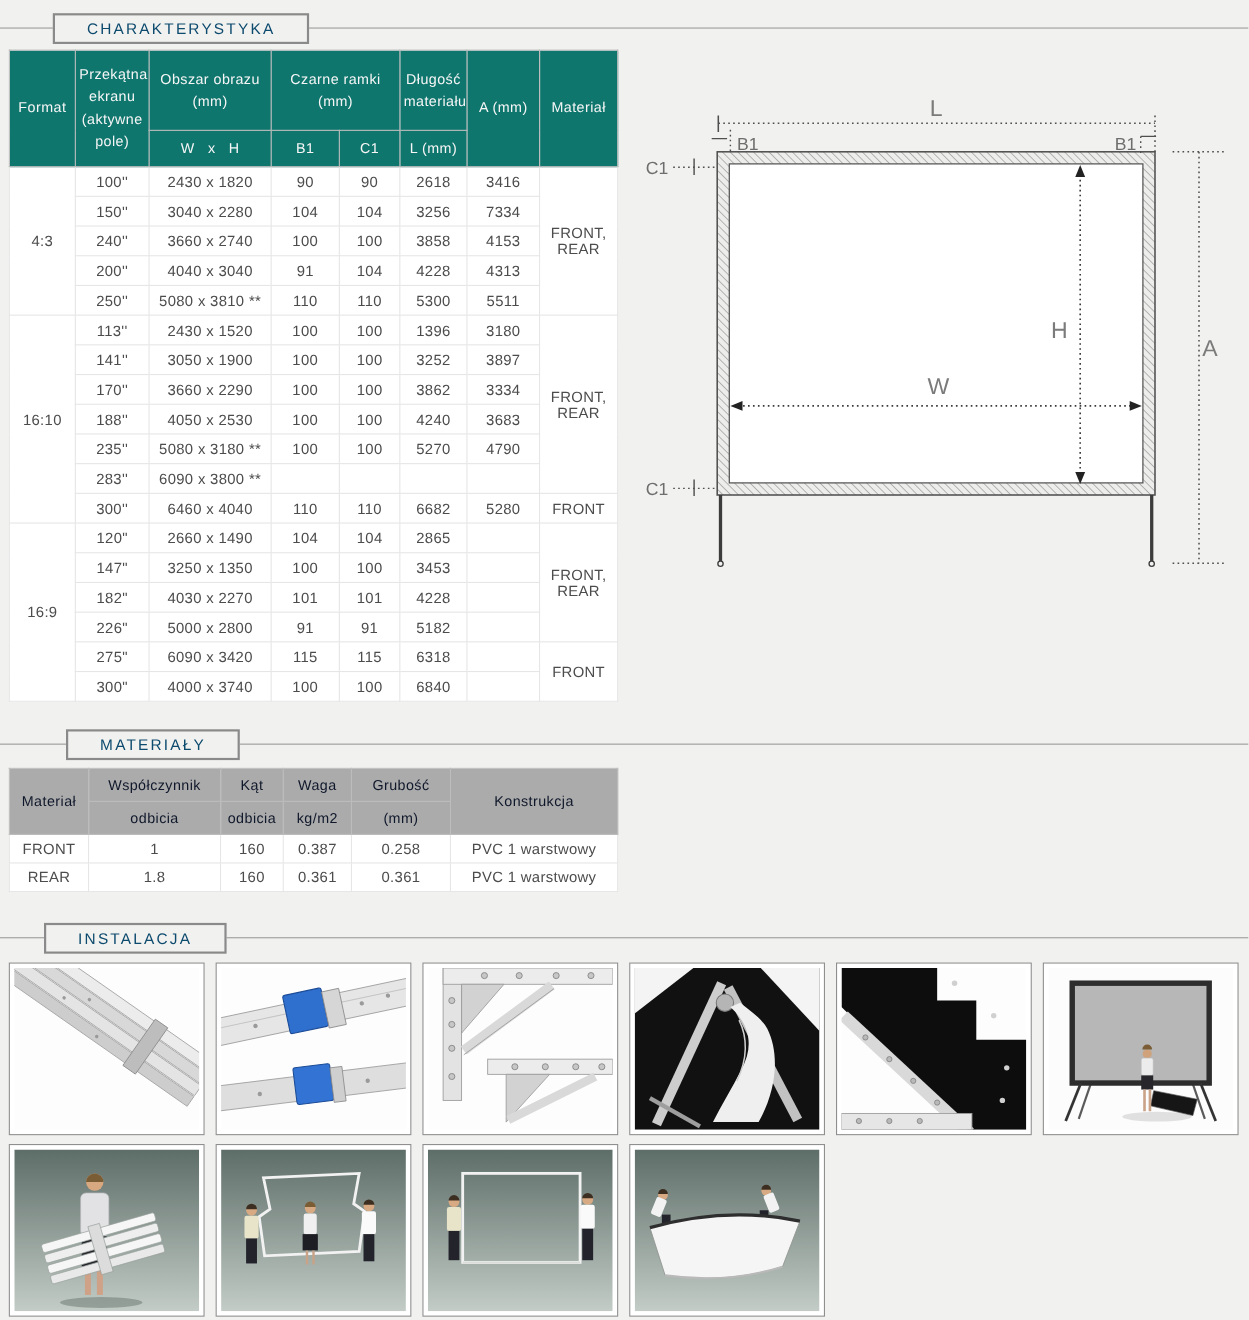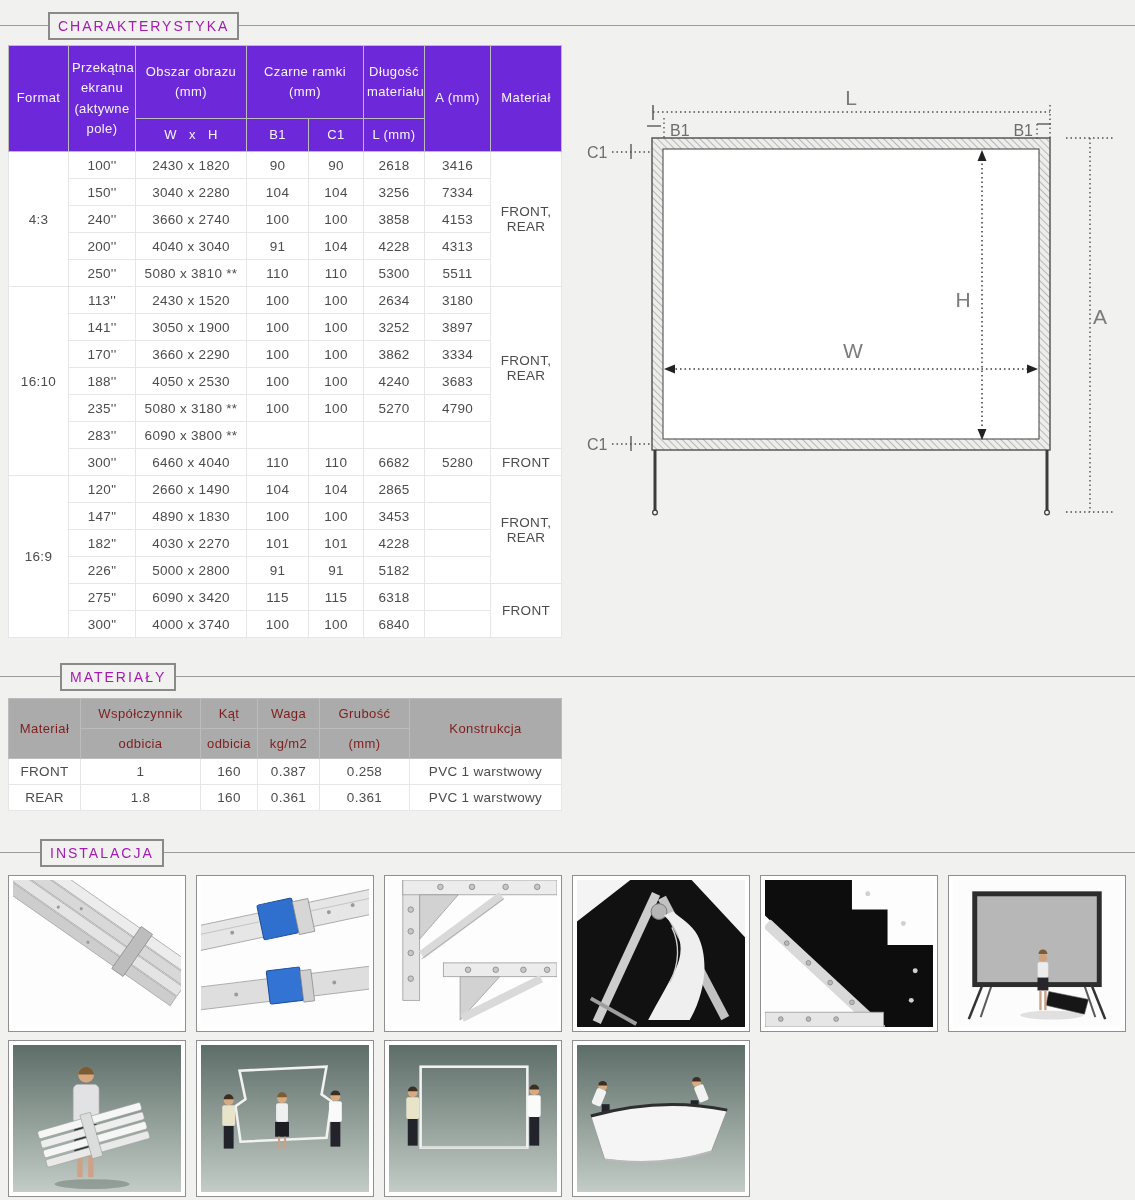--- a/index.html
+++ b/index.html
@@ -6,39 +6,39 @@
   body{
     width:1135px;height:1200px;position:relative;overflow:hidden;
     background:#f1f1ef;
     font-family:"Liberation Sans", sans-serif;
     color:#4c4c4c;
   }
   
   .rule{position:absolute;left:0;width:1135px;border-top:1px solid #9c9c9c;height:0;}
   .sec-label{
     position:absolute;z-index:2;background:#f1f1ef;border:2px solid #8a8a8a;
-    padding:4px 8px;font-size:14px;letter-spacing:2px;color:#a21caf;white-space:nowrap;
+    padding:4px 29px;font-size:14px;letter-spacing:2px;color:#0c4a6e;white-space:nowrap;
   }
   
   table{border-collapse:collapse;table-layout:fixed;background:#fff;}
   .spec-table{position:absolute;left:8px;top:45px;width:553px;}
   .spec-table th{
-    background:#6d28d9;color:#f6f6f6;font-weight:normal;font-size:13px;
+    background:#0f766e;color:#f6f6f6;font-weight:normal;font-size:13px;
     border:1px solid #bcbcbc;padding:2px 3px;letter-spacing:.4px;line-height:1.55;
   }
   .spec-table thead tr.h1 th{height:68px;}
   .spec-table thead tr.h2 th{height:28px;}
   .spec-table td{
     border:1px solid #e6e6e6;font-size:13.5px;color:#4c4c4c;text-align:center;
     height:26px;padding:0 2px;letter-spacing:.3px;
   }
   
   .mat-table{position:absolute;left:8px;top:698px;width:553px;}
   .mat-table th{
-    background:#ababab;color:#7f1d1d;font-weight:normal;font-size:13px;
+    background:#ababab;color:#0f172a;font-weight:normal;font-size:13px;
     border:1px solid #bcbcbc;padding:1px 3px;letter-spacing:.4px;height:27px;
   }
   .mat-table td{
     border:1px solid #e6e6e6;font-size:13.5px;color:#4c4c4c;text-align:center;
     height:25px;padding:0 2px;letter-spacing:.3px;
   }
   
   .diagram{position:absolute;left:585px;top:60px;}
   .dim-big{font-size:21px;fill:#7b7b7b;}
   .dim-small{font-size:16px;fill:#6e6e6e;}
@@ -130,21 +130,21 @@
       <td>5300</td>
       <td>5511</td>
     </tr>
 
     <tr>
       <td rowspan="7">16:10</td>
       <td>113''</td>
       <td>2430 x 1520</td>
       <td>100</td>
       <td>100</td>
-      <td>2634</td>
+      <td>1396</td>
       <td>3180</td>
       <td rowspan="6">FRONT, REAR</td>
     </tr>
     <tr>
       <td>141''</td>
       <td>3050 x 1900</td>
       <td>100</td>
       <td>100</td>
       <td>3252</td>
       <td>3897</td>
@@ -196,21 +196,21 @@
       <td>120"</td>
       <td>2660 x 1490</td>
       <td>104</td>
       <td>104</td>
       <td>2865</td>
       <td></td>
       <td rowspan="4">FRONT, REAR</td>
     </tr>
     <tr>
       <td>147"</td>
-      <td>4890 x 1830</td>
+      <td>3250 x 1350</td>
       <td>100</td>
       <td>100</td>
       <td>3453</td>
       <td></td>
     </tr>
     <tr>
       <td>182"</td>
       <td>4030 x 2270</td>
       <td>101</td>
       <td>101</td>

